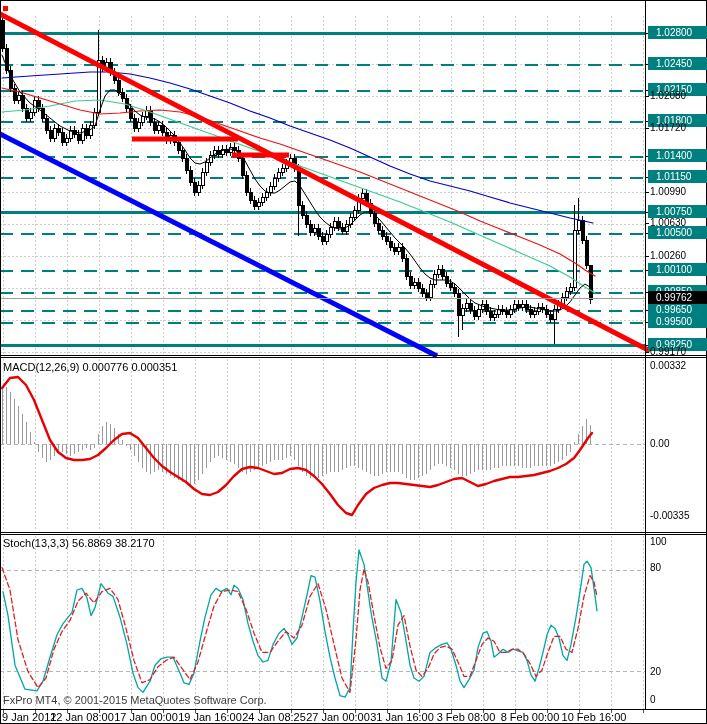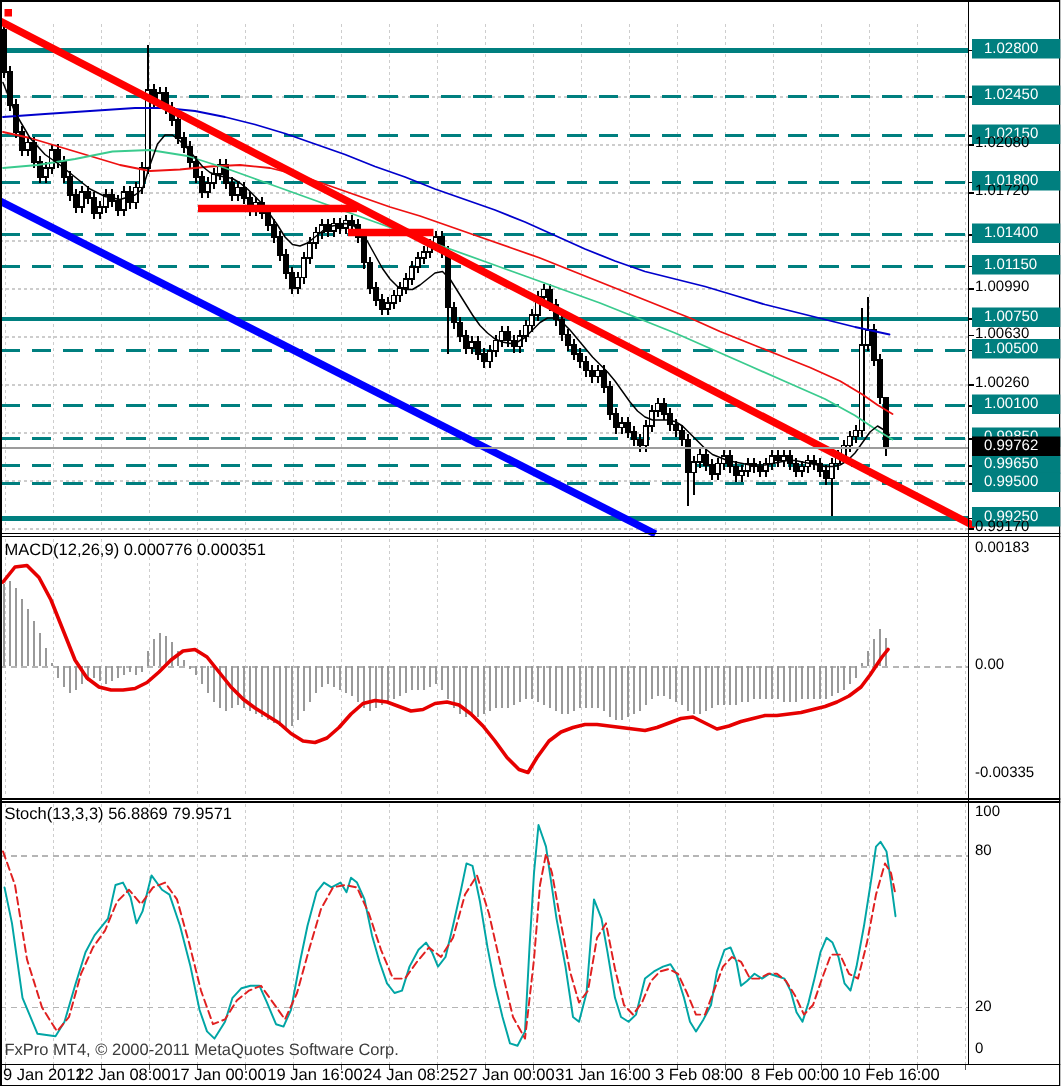--- a/index.html
+++ b/index.html
@@ -619,23 +619,23 @@
       <line x1="645" y1="192.5" x2="649" y2="192.5" stroke="#000000" stroke-width="1" shape-rendering="crispEdges"></line>
       <line x1="645" y1="223.5" x2="649" y2="223.5" stroke="#000000" stroke-width="1" shape-rendering="crispEdges"></line>
       <line x1="645" y1="256.5" x2="649" y2="256.5" stroke="#000000" stroke-width="1" shape-rendering="crispEdges"></line>
       <line x1="645" y1="352.5" x2="649" y2="352.5" stroke="#000000" stroke-width="1" shape-rendering="crispEdges"></line>
     </svg>
 
   <span class="sym-dot"></span>
 
   <span class="lbl title-lbl" style="left:3px;top:361px;">MACD(12,26,9) 0.000776 0.000351</span>
 
-  <span class="lbl title-lbl" style="left:3px;top:537px;">Stoch(13,3,3) 56.8869 79.9571</span>
+  <span class="lbl title-lbl" style="left:3px;top:537px;">Stoch(13,3,3) 56.8869 38.2170</span>
 
-  <span class="lbl copyright-lbl" style="left:3px;top:694px;">FxPro MT4, © 2000-2011 MetaQuotes Software Corp.</span>
+  <span class="lbl copyright-lbl" style="left:3px;top:694px;">FxPro MT4, © 2001-2015 MetaQuotes Software Corp.</span>
 
   <div id="labels-layer">
       <span class="badge" style="top: 26px;">1.02800</span>
       <span class="badge" style="top: 57px;">1.02450</span>
       <span class="badge" style="top: 83px;">1.02150</span>
       <span class="badge" style="top: 114px;">1.01800</span>
       <span class="badge" style="top: 149px;">1.01400</span>
       <span class="badge" style="top: 170px;">1.01150</span>
       <span class="badge" style="top: 205px;">1.00750</span>
       <span class="badge" style="top: 226px;">1.00500</span>
@@ -644,21 +644,21 @@
       <span class="badge" style="top: 303px;">0.99650</span>
       <span class="badge" style="top: 315px;">0.99500</span>
       <span class="badge" style="top: 338px;">0.99250</span>
       <span class="plain" style="top: 90px;">1.02080</span>
       <span class="plain" style="top: 122px;">1.01720</span>
       <span class="plain" style="top: 186px;">1.00990</span>
       <span class="plain" style="top: 217px;">1.00630</span>
       <span class="plain" style="top: 250px;">1.00260</span>
       <span class="plain" style="top: 346px;">0.99170</span>
       <span class="badge current" style="top: 291px;">0.99762</span>
-      <span class="plain" style="top: 360px;">0.00183</span>
+      <span class="plain" style="top: 360px;">0.00332</span>
       <span class="plain" style="top: 438px;">0.00</span>
       <span class="plain" style="top: 510px;">-0.00335</span>
       <span class="plain" style="top: 536px;">100</span>
       <span class="plain" style="top: 562px;">80</span>
       <span class="plain" style="top: 666px;">20</span>
       <span class="plain" style="top: 694px;">0</span>
       <span class="time-lbl first" style="left: 2px;">9 Jan 2012</span>
       <span class="time-lbl" style="left: 82px;">12 Jan 08:00</span>
       <span class="time-lbl" style="left: 146px;">17 Jan 00:00</span>
       <span class="time-lbl" style="left: 210px; text-align: center;">19 Jan 16:00</span>

